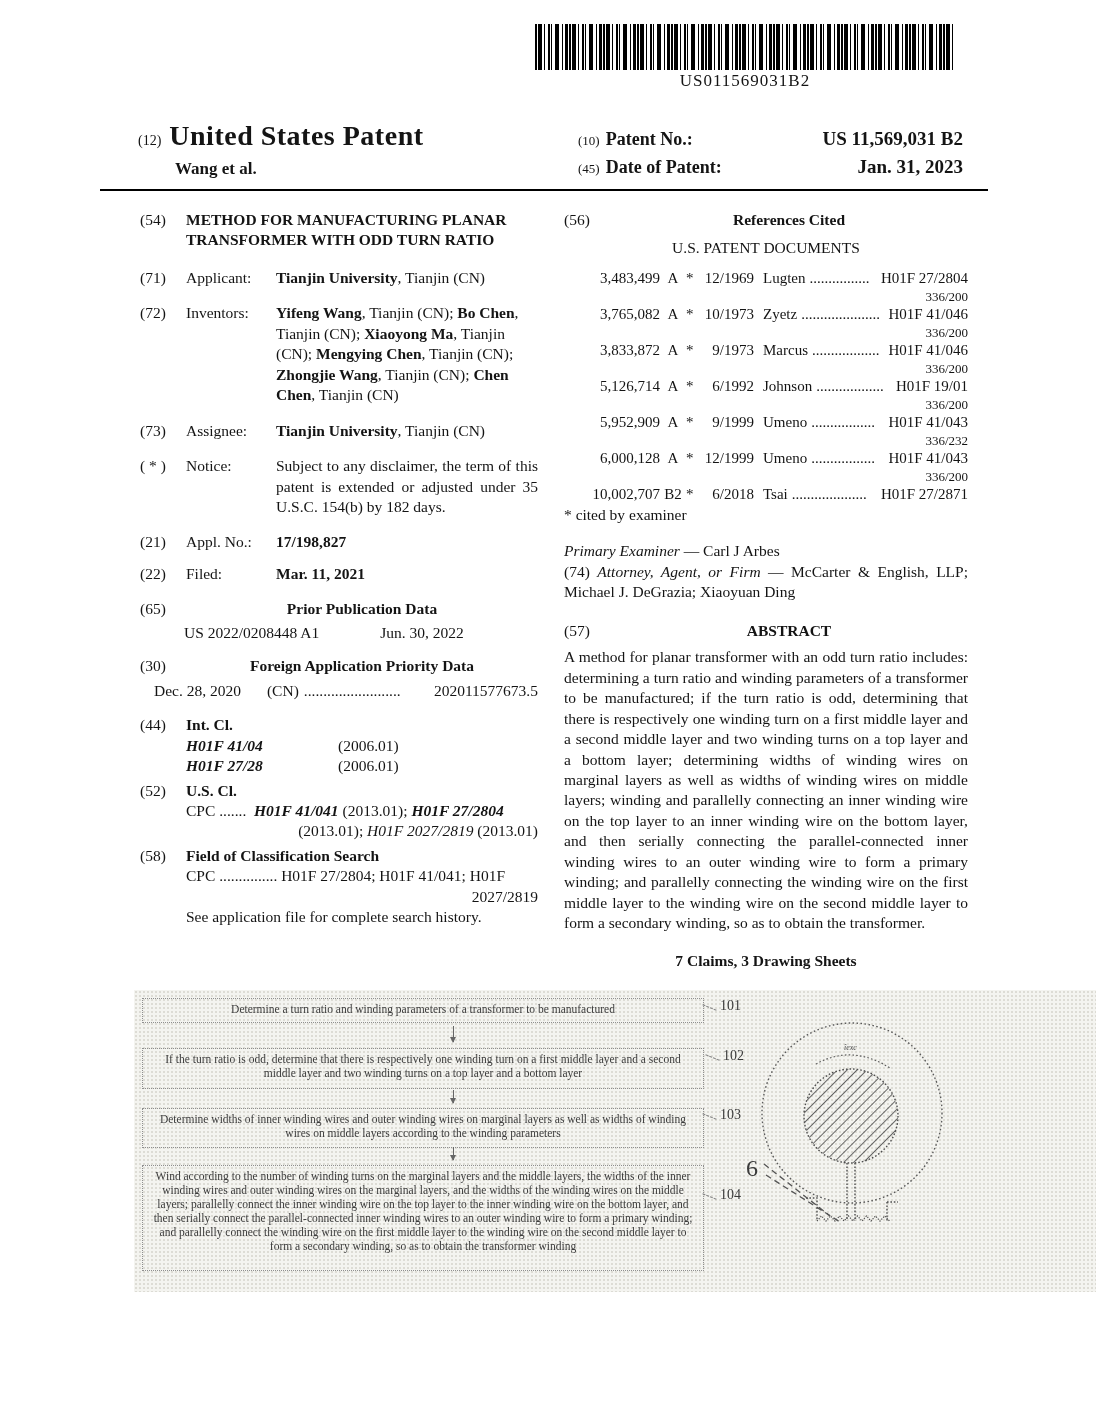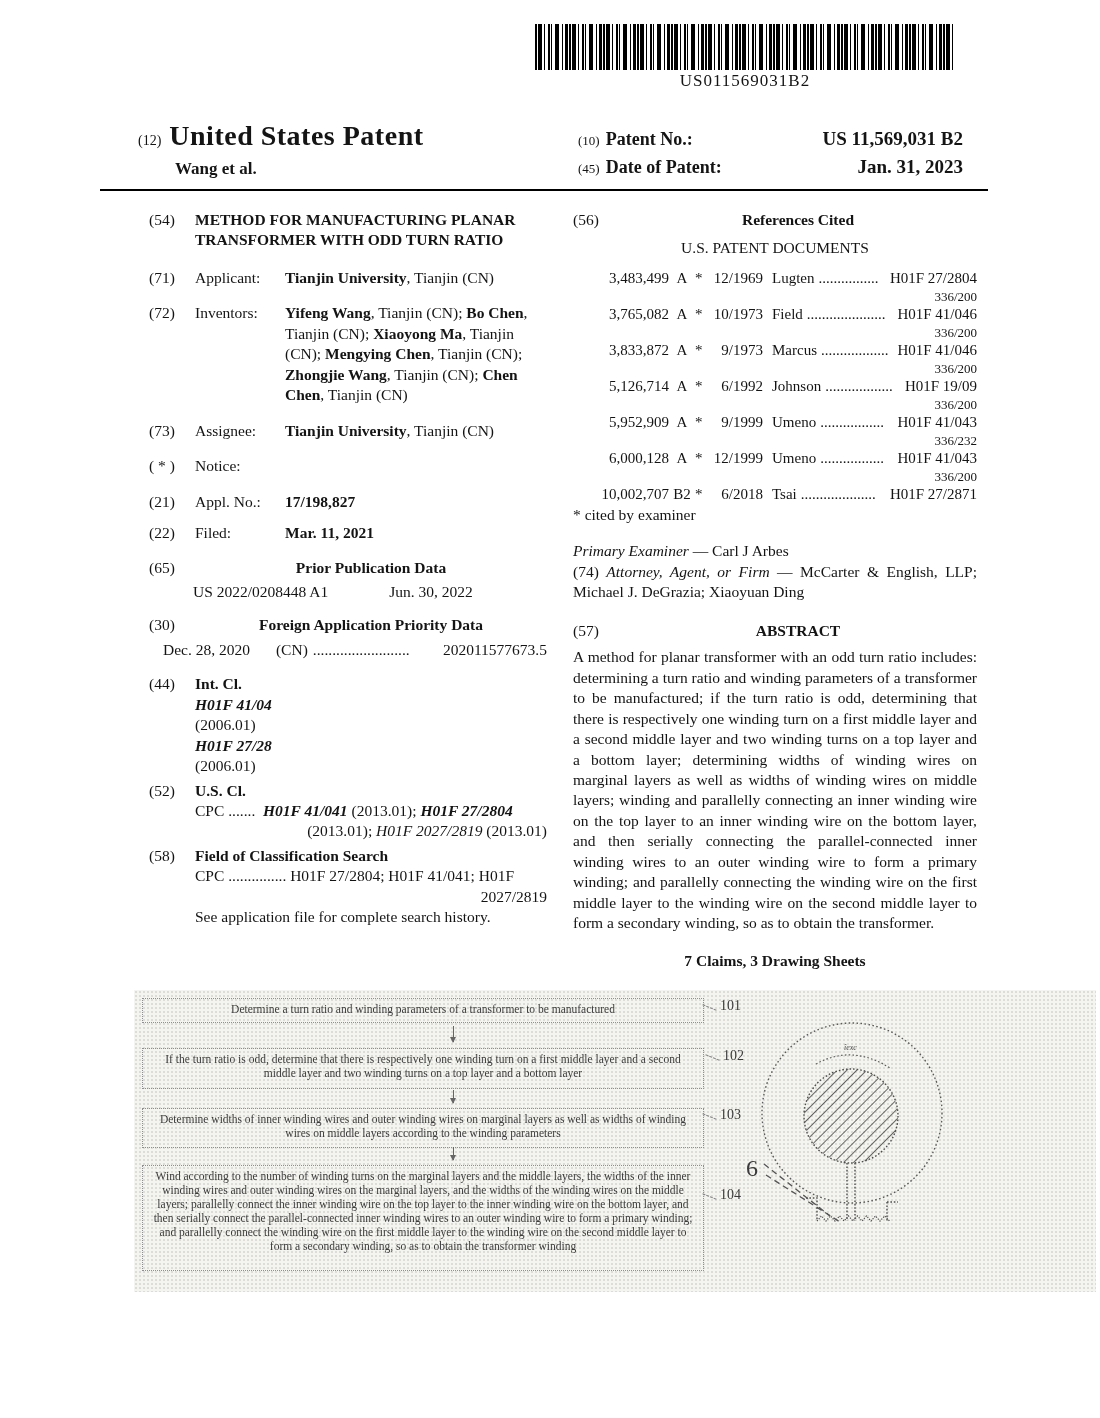--- a/index.html
+++ b/index.html
@@ -30,38 +30,38 @@
   .hdr-left .t{font-size:28px;font-weight:bold;letter-spacing:.5px;}
   .hdr-left .a{font-size:17px;font-weight:bold;margin:7px 0 0 37px;}
   .hdr-right{position:absolute;left:578px;top:128px;width:385px;}
   .hdr-right .row{display:flex;justify-content:space-between;align-items:baseline;margin-bottom:6px;}
   .hdr-right .k{font-size:13px;margin-right:6px;}
   .hdr-right .lbl{font-size:18px;font-weight:bold;}
   .hdr-right .val{font-size:19px;font-weight:bold;}
   .rule{position:absolute;left:100px;top:189px;width:888px;border-top:2px solid #000;}
 
   
-  .columns{position:absolute;left:149px;top:210px;width:828px;display:flex;gap:26px;
+  .columns{position:absolute;left:140px;top:210px;width:828px;display:flex;gap:26px;
     font-size:15.5px;line-height:1.32;}
   .col-left{width:398px;flex:none;}
   .col-right{width:404px;flex:none;}
   .sec{display:flex;margin-bottom:11px;}
   .sec .num{width:46px;flex:none;}
   .sec .bd{flex:1;min-width:0;}
   .lblrow{display:flex;}
   .lblrow .lbl{width:90px;flex:none;}
   .lblrow .txt{flex:1;min-width:0;}
   .just{text-align:justify;}
   .center{text-align:center;}
   .right{text-align:right;}
 
   .publine{display:flex;padding-left:44px;gap:61px;margin-top:3px;}
   .forline{display:flex;align-items:baseline;padding-left:14px;margin-top:4px;}
   .forline .ldr{flex:1;overflow:hidden;white-space:nowrap;margin:0 5px;}
-  .clrow{display:flex;flex-direction:column;}
+  .clrow{display:flex;}
   .clrow .code{width:152px;flex:none;}
 
   
   .refs{padding-left:10px;margin-top:4px;}
   .rrow{display:flex;white-space:nowrap;font-size:15px;}
   .rnum{width:86px;text-align:right;flex:none;}
   .rkind{width:26px;text-align:center;flex:none;}
   .rstar{width:12px;flex:none;}
   .rdate{width:56px;text-align:right;flex:none;margin-right:9px;}
   .rlead{flex:1;overflow:hidden;margin:0 4px;min-width:0;}
@@ -151,20 +151,21 @@
         <div class="bd lblrow">
           <span class="lbl">Assignee:</span>
           <span class="txt"><span class="b">Tianjin University</span><span>, Tianjin (CN)</span></span>
         </div>
       </div>
 
       <div class="sec" style="margin-bottom:15px">
         <span class="num">( * )</span>
         <div class="bd lblrow">
           <span class="lbl">Notice:</span>
+          <span class="txt just">Subject to any disclaimer, the term of this patent is extended or adjusted under 35 U.S.C. 154(b) by 182 days.</span>
         </div>
       </div>
 
       <div class="sec">
         <span class="num">(21)</span>
         <div class="bd lblrow">
           <span class="lbl">Appl. No.:</span>
           <span class="txt b">17/198,827</span>
         </div>
       </div>
@@ -256,21 +257,21 @@
               <span>H01F 27/2804</span>
             </div>
           <div class="rsub">336/200</div>
         </div>
         <div>
           <div class="rrow">
               <span class="rnum">3,765,082</span>
               <span class="rkind">A</span>
               <span class="rstar">*</span>
               <span class="rdate">10/1973</span>
-              <span>Field</span>
+              <span>Zyetz</span>
               <span class="rlead">.....................</span>
               <span>H01F 41/046</span>
             </div>
           <div class="rsub">336/200</div>
         </div>
         <div>
           <div class="rrow">
               <span class="rnum">3,833,872</span>
               <span class="rkind">A</span>
               <span class="rstar">*</span>
@@ -282,21 +283,21 @@
           <div class="rsub">336/200</div>
         </div>
         <div>
           <div class="rrow">
               <span class="rnum">5,126,714</span>
               <span class="rkind">A</span>
               <span class="rstar">*</span>
               <span class="rdate">6/1992</span>
               <span>Johnson</span>
               <span class="rlead">..................</span>
-              <span>H01F 19/09</span>
+              <span>H01F 19/01</span>
             </div>
           <div class="rsub">336/200</div>
         </div>
         <div>
           <div class="rrow">
               <span class="rnum">5,952,909</span>
               <span class="rkind">A</span>
               <span class="rstar">*</span>
               <span class="rdate">9/1999</span>
               <span>Umeno</span>

